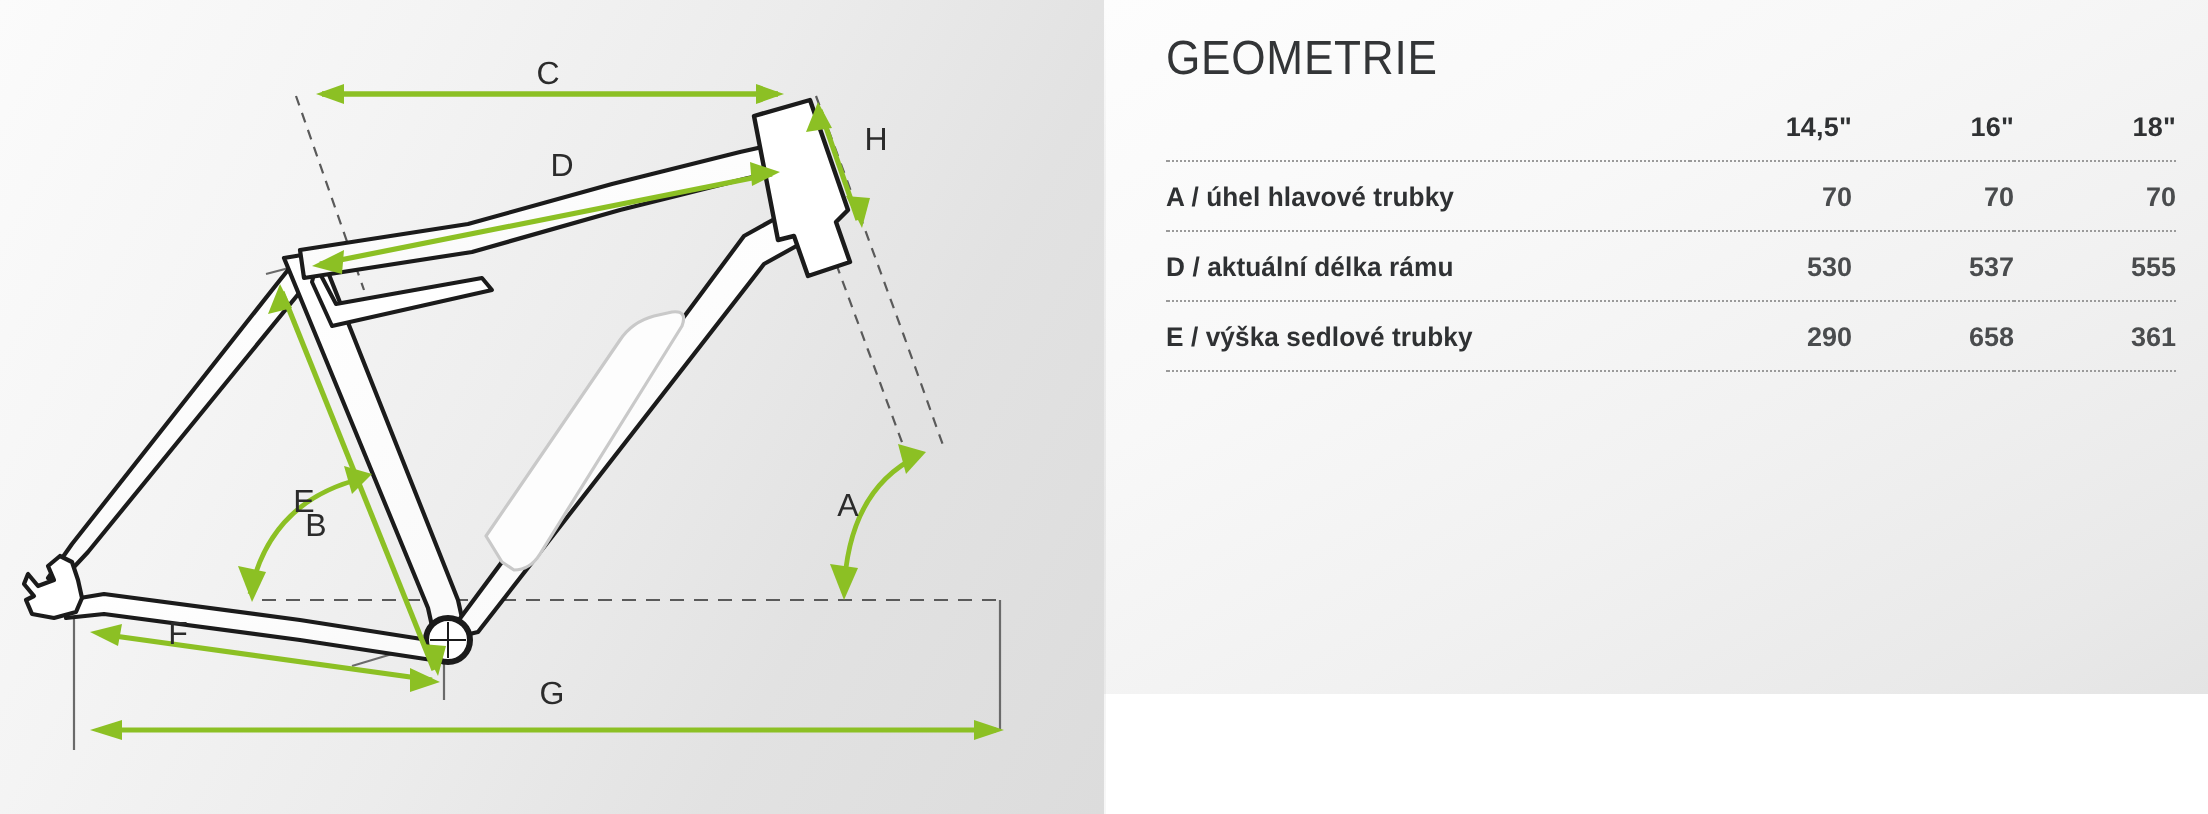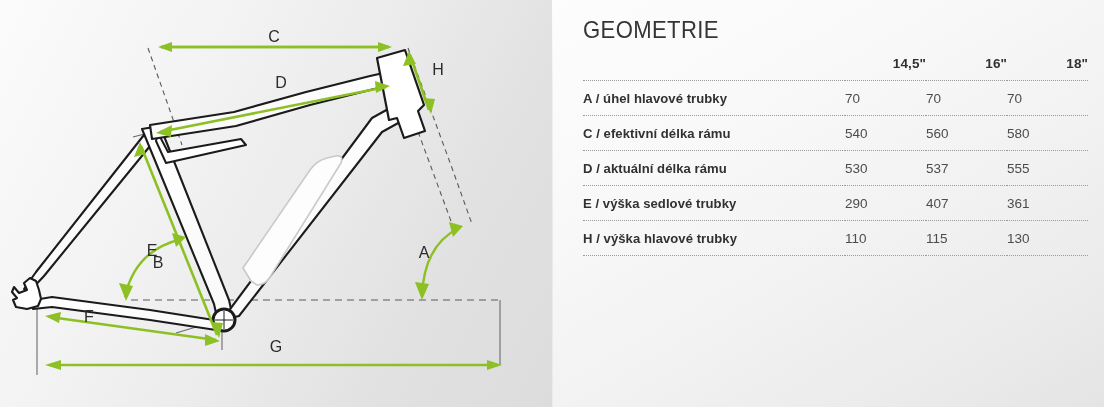--- a/index.html
+++ b/index.html
@@ -27,21 +27,21 @@
         #ececec 52%,
         #e2e2e2 74%,
         #dcdcdc 100%);
     overflow: hidden;
   }
   #frame-svg { position: absolute; left: 0; top: 0; }
 
   
   #table-panel {
     position: relative;
-    width: 552px; height: 407px;
+    width: 552px; height: 347px;
     background:
       linear-gradient(150deg,
         #fdfdfd 0%,
         #f8f8f8 34%,
         #f1f1f1 62%,
         #e9e9e9 88%,
         #e4e4e4 100%);
     padding: 0 16px 0 31px;
   }
   #panel-divider {
@@ -100,22 +100,22 @@
   }
   #geo-table td.lbl {
     text-align: left;
     font-weight: bold;
     color: #2f3133;
     letter-spacing: .05px;
     transform: scaleX(.97);
     transform-origin: left center;
   }
   #geo-table td.val {
-    text-align: left;
-    font-weight: 400;
+    text-align: right;
+    font-weight: 700;
     color: #4a4c4e;
   }
 </style>
 </head>
 <body>
 
 <div id="page">
 
   <div id="diagram-panel">
     <svg id="frame-svg" width="552" height="407" viewBox="0 0 552 407">
@@ -251,39 +251,27 @@
         </tr>
       </thead>
       <tbody>
         <tr>
           <td class="lbl">A / úhel hlavové trubky</td>
           <td class="val">70</td>
           <td class="val">70</td>
           <td class="val">70</td>
         </tr>
         <tr>
-          <td class="lbl">C / efektivní délka rámu</td>
-          <td class="val">540</td>
-          <td class="val">560</td>
-          <td class="val">580</td>
-        </tr>
-        <tr>
           <td class="lbl">D / aktuální délka rámu</td>
           <td class="val">530</td>
           <td class="val">537</td>
           <td class="val">555</td>
         </tr>
         <tr>
           <td class="lbl">E / výška sedlové trubky</td>
           <td class="val">290</td>
-          <td class="val">407</td>
+          <td class="val">658</td>
           <td class="val">361</td>
-        </tr>
-        <tr>
-          <td class="lbl">H / výška hlavové trubky</td>
-          <td class="val">110</td>
-          <td class="val">115</td>
-          <td class="val">130</td>
         </tr>
       </tbody>
     </table>
   </div>
 </div>
 
 </body></html>

